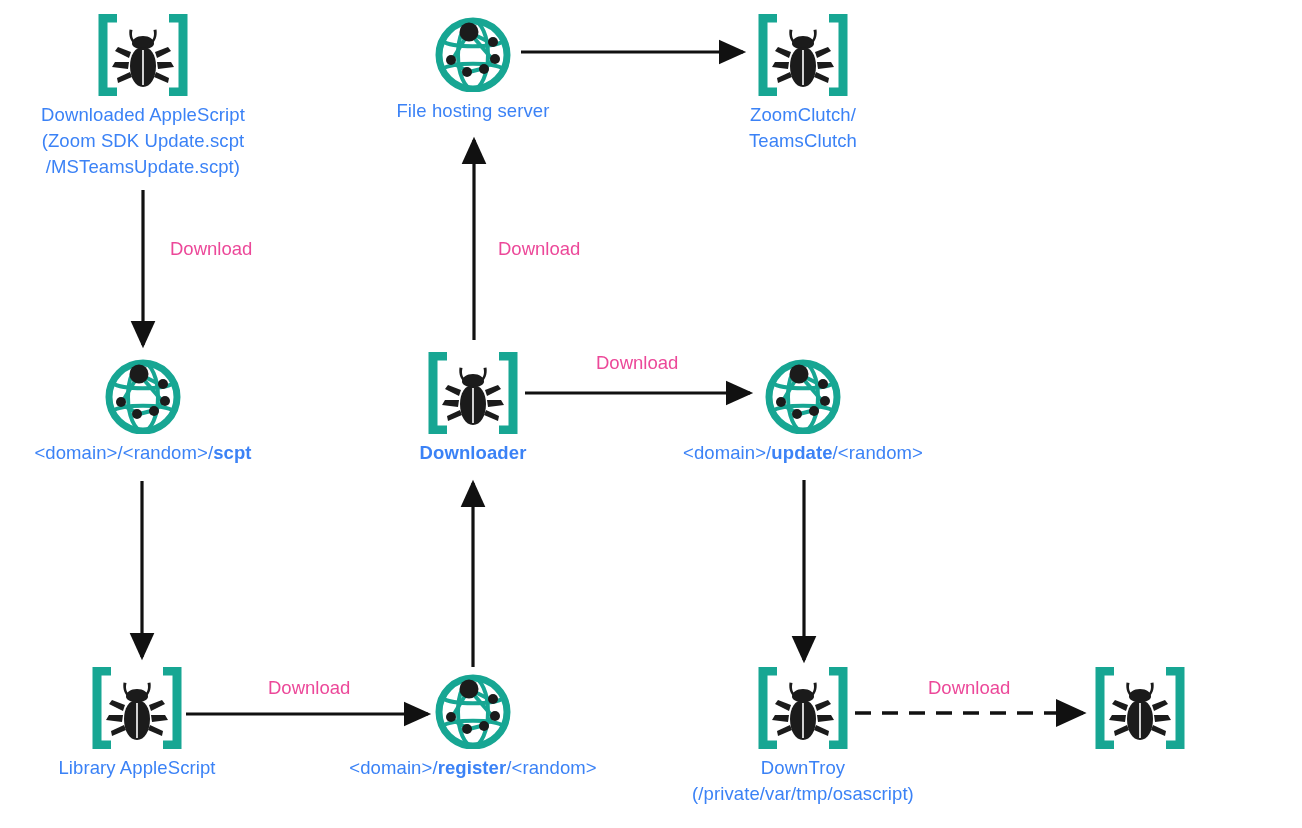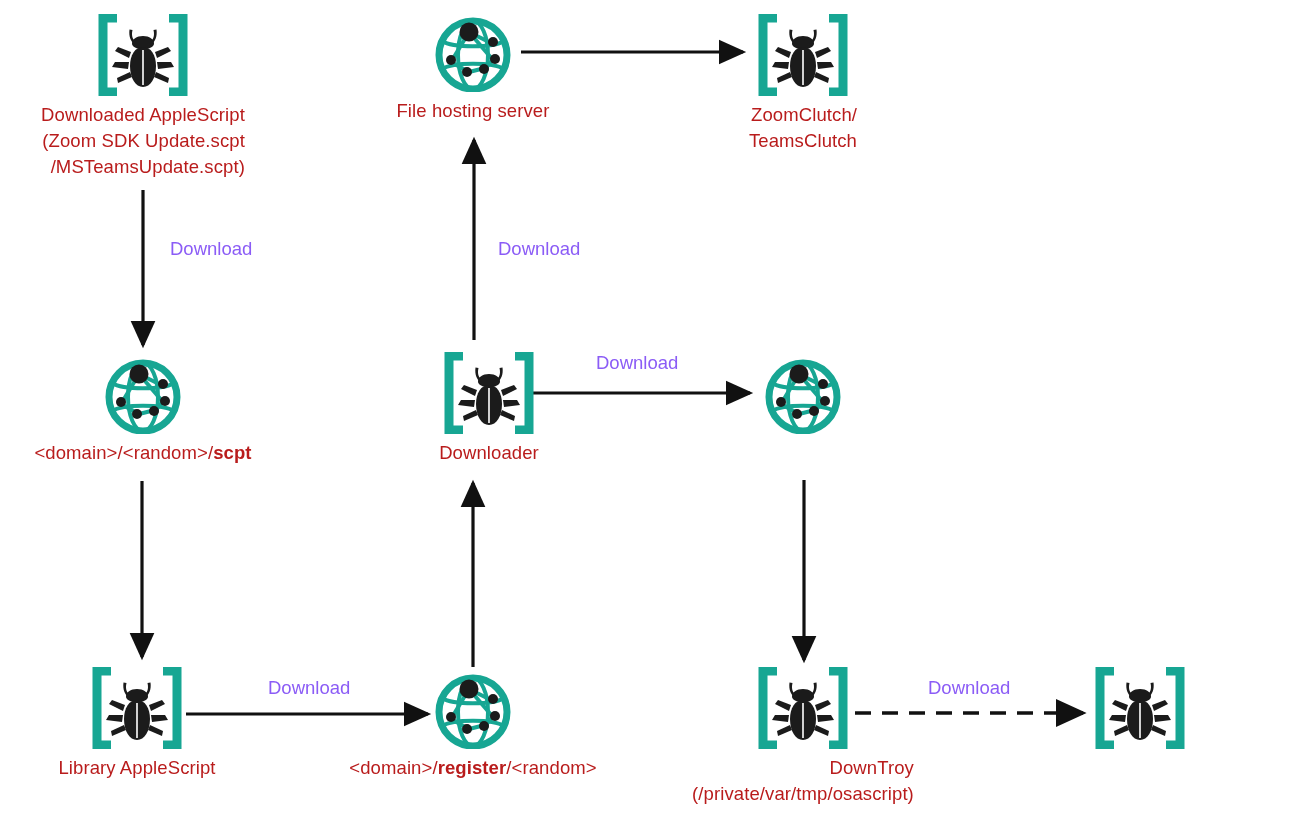--- a/index.html
+++ b/index.html
@@ -23,33 +23,33 @@
     width: 300px;
     margin-left: -150px;
   }
   .icon-wrap {
     width: 96px;
     height: 82px;
     display: block;
   }
   .node-label {
     margin-top: 6px;
-    text-align: right;
+    text-align: center;
     font-size: 18.5px;
     line-height: 26px;
-    color: #b91c1c;
+    color: #3b82f6;
     white-space: pre-line;
     letter-spacing: 0.1px;
   }
   .node-label b { font-weight: bold; }
   .edge-label {
     position: absolute;
     font-size: 18.5px;
     line-height: 22px;
-    color: #8b5cf6;
+    color: #ec4899;
     white-space: nowrap;
   }
   svg.arrows {
     position: absolute;
     left: 0;
     top: 0;
     width: 1302px;
     height: 828px;
     pointer-events: none;
   }
@@ -183,21 +183,21 @@
           <circle cx="70" cy="49" r="5"></circle>
           <circle cx="26" cy="50" r="5"></circle>
           <circle cx="42" cy="62" r="5"></circle>
           <circle cx="59" cy="59" r="5"></circle>
         </g>
       </svg>
     </span>
     <div class="node-label"><span>&lt;domain&gt;/&lt;random&gt;/</span><b>scpt</b></div>
   </div>
 
-  <div class="node" style="left:489px; top:352px;">
+  <div class="node" style="left:473px; top:352px;font-weight:bold;">
     <span class="icon-wrap">
       <svg viewBox="0 0 96 82" width="96" height="82">
         <path d="M22,4 L8,4 L8,78 L22,78" fill="none" stroke="#17A693" stroke-width="9"></path>
         <path d="M74,4 L88,4 L88,78 L74,78" fill="none" stroke="#17A693" stroke-width="9"></path>
         <g fill="#1b1b1b">
           <path d="M37.5,16 C36,22 38,26 41,28 L40,31 C36,28 33.5,22.5 34.5,15.5 Z"></path>
           <path d="M58.5,16 C60,22 58,26 55,28 L56,31 C60,28 62.5,22.5 61.5,15.5 Z"></path>
           <path d="M48,22 C54.5,22 59,25.5 59,29.5 C59,33 54.5,35 48,35 C41.5,35 37,33 37,29.5 C37,25.5 41.5,22 48,22 Z"></path>
           <path d="M48,33 C56,33 61,41 61,52 C61,64 55.5,73 48,73 C40.5,73 35,64 35,52 C35,41 40,33 48,33 Z"></path>
           <path d="M36,38 L23,33 L20,37 L34,44 Z"></path>
@@ -231,20 +231,21 @@
         <g fill="#1b1b1b">
           <circle cx="44" cy="22" r="9.5"></circle>
           <circle cx="68" cy="32" r="5"></circle>
           <circle cx="70" cy="49" r="5"></circle>
           <circle cx="26" cy="50" r="5"></circle>
           <circle cx="42" cy="62" r="5"></circle>
           <circle cx="59" cy="59" r="5"></circle>
         </g>
       </svg>
     </span>
+    <div class="node-label"><span>&lt;domain&gt;/</span><b>update</b><span>/&lt;random&gt;</span></div>
   </div>
 
   <div class="node" style="left:137px; top:667px;">
     <span class="icon-wrap">
       <svg viewBox="0 0 96 82" width="96" height="82">
         <path d="M22,4 L8,4 L8,78 L22,78" fill="none" stroke="#17A693" stroke-width="9"></path>
         <path d="M74,4 L88,4 L88,78 L74,78" fill="none" stroke="#17A693" stroke-width="9"></path>
         <g fill="#1b1b1b">
           <path d="M37.5,16 C36,22 38,26 41,28 L40,31 C36,28 33.5,22.5 34.5,15.5 Z"></path>
           <path d="M58.5,16 C60,22 58,26 55,28 L56,31 C60,28 62.5,22.5 61.5,15.5 Z"></path>

